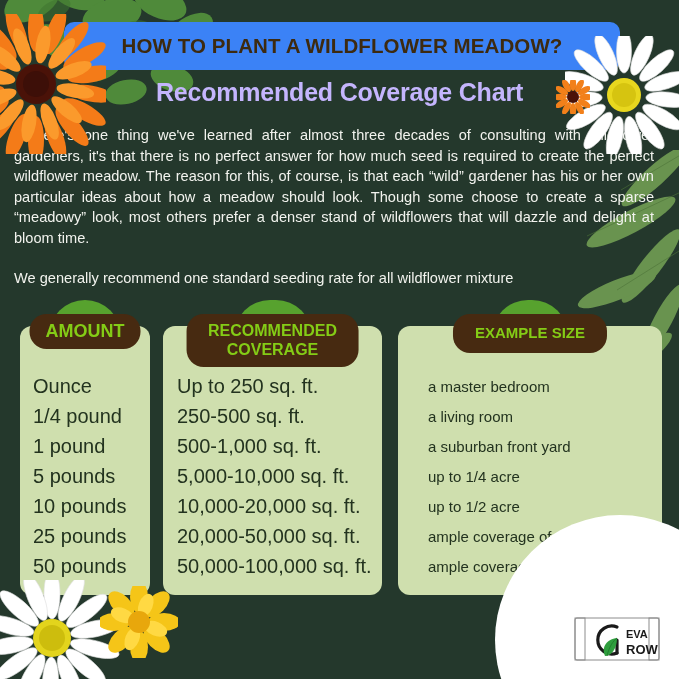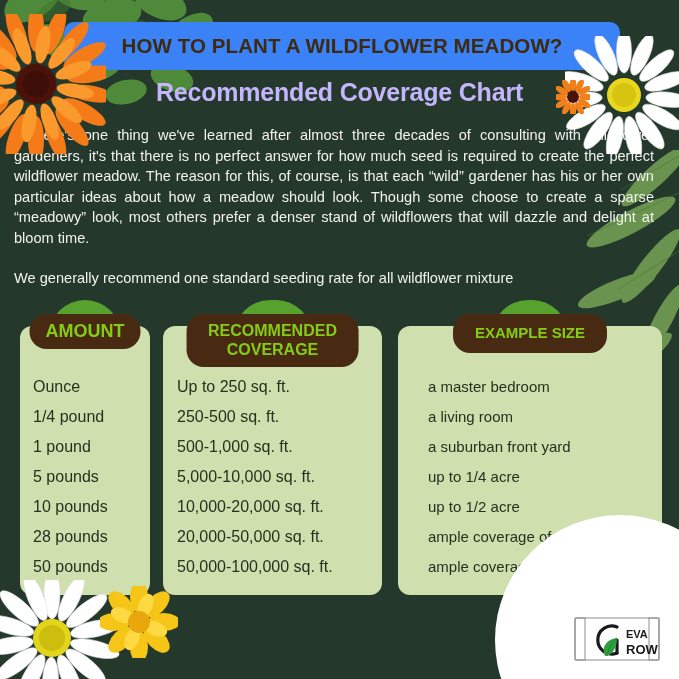--- a/index.html
+++ b/index.html
@@ -99,21 +99,21 @@
   }
   .col-amount   .badge { font-size:18px; padding:8px 16px 9px; }
   .col-coverage .badge { font-size:16px; padding:7px 22px 8px; line-height:19px; }
   .col-example  .badge { font-size:15px; padding:10px 22px 11px; }
 
   .cells {
     position:absolute; top:72px; left:0; width:100%;
     z-index:3;
   }
   .cell {
-    color:#23331f; font-size:16px; line-height:15.2px;
+    color:#23331f; font-size:20px; line-height:15.2px;
     height:30px; display:flex; align-items:center;
   }
   .col-amount   .cells { padding-left:13px; }
   .col-coverage .cells { padding-left:14px; }
   .col-example  .cells { padding-left:30px; }
   .col-example  .cell { font-size:15px; }
 
   
   .logo {
     position:absolute; right:16px; bottom:14px;
@@ -302,21 +302,21 @@
   <div class="col col-amount">
     <div class="tab-bump"></div>
     <div class="col-card"></div>
     <div class="badge">AMOUNT</div>
     <div class="cells">
       <div class="cell">Ounce</div>
       <div class="cell">1/4 pound</div>
       <div class="cell">1 pound</div>
       <div class="cell">5 pounds</div>
       <div class="cell">10 pounds</div>
-      <div class="cell">28 pounds</div>
+      <div class="cell">25 pounds</div>
       <div class="cell">50 pounds</div>
     </div>
   </div>
 
   <div class="col col-coverage">
     <div class="tab-bump"></div>
     <div class="col-card"></div>
     <div class="badge">
       <span>RECOMMENDED</span><br>
       <span>COVERAGE</span>

